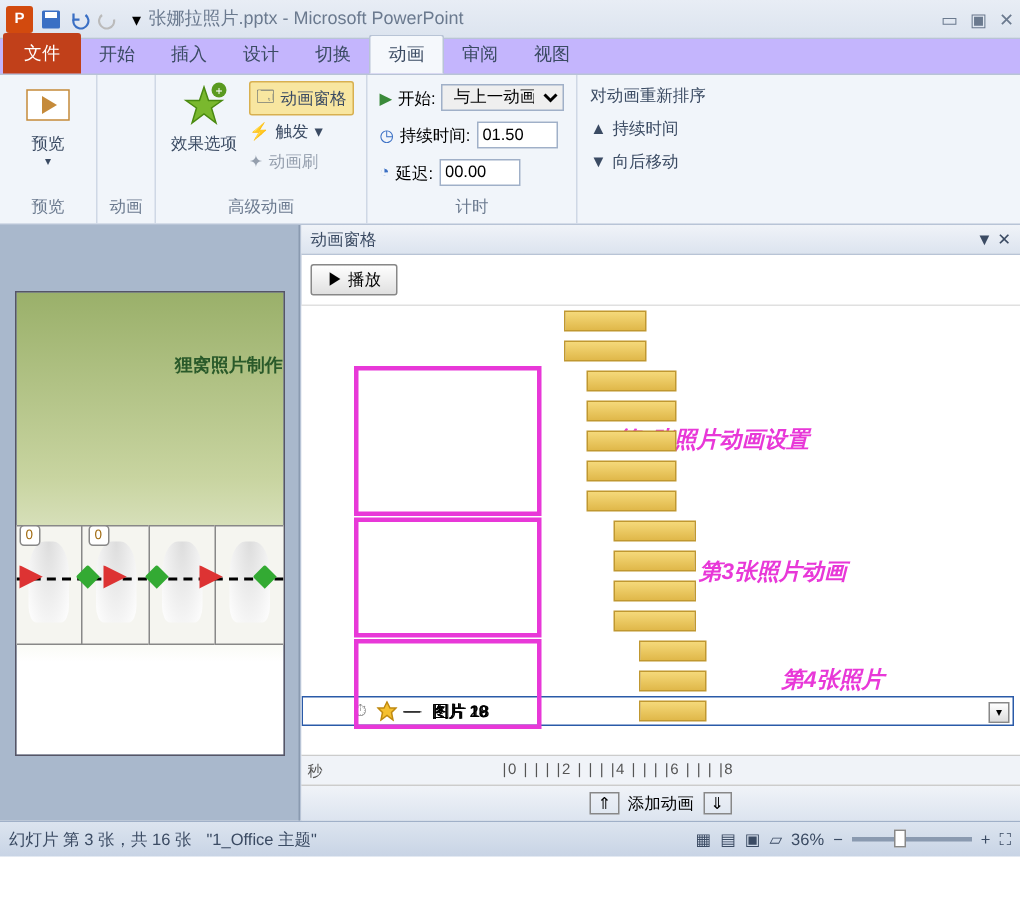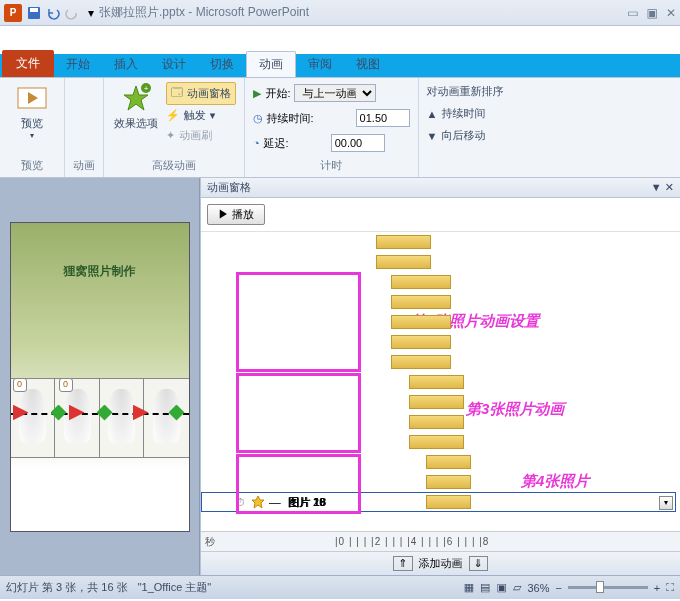--- a/index.html
+++ b/index.html
@@ -3,39 +3,39 @@
 <meta charset="utf-8">
 <style>
 * { margin: 0; padding: 0; box-sizing: border-box; font-family: "Microsoft YaHei", SimSun, sans-serif; }
 body { width: 680px; height: 601px; background: #fff; overflow: hidden; font-size: 12px; }
 .titlebar { height: 26px; background: linear-gradient(#e8edf5,#dce4ef); display: flex; align-items: center; padding: 0 4px; border-bottom: 1px solid #b8c4d6; }
 .app-icon { width: 18px; height: 18px; background: #d24a0e; border-radius: 2px; color: #fff; text-align: center; line-height: 18px; font-weight: bold; font-size: 10px; margin-right: 4px; }
 .qat { display: flex; gap: 3px; }
 .qat-btn { width: 16px; height: 16px; display: flex; align-items: center; justify-content: center; cursor: pointer; }
 .title-text { flex: 1; text-align: left; color: #6b7a8f; font-size: 12px; }
 .win-btns { display: flex; gap: 8px; color: #6b7a8f; }
-.tabs { height: 24px; background: #0ea5e9; display: flex; align-items: flex-end; padding-left: 2px; border-bottom: 1px solid #b8c4d6; margin-top: 28px; }
+.tabs { height: 24px; background: #c4b5fd; display: flex; align-items: flex-end; padding-left: 2px; border-bottom: 1px solid #b8c4d6; }
 .tab { padding: 4px 12px; color: #3b4b63; cursor: pointer; font-size: 12px; }
 .tab.file { background: #c1401a; color: #fff; border-radius: 2px 2px 0 0; padding: 5px 14px; }
 .tab.active { background: #f5f8fc; border: 1px solid #b8c4d6; border-bottom: none; border-radius: 2px 2px 0 0; }
 .ribbon { height: 100px; background: #f1f5fa; border-bottom: 1px solid #b8c4d6; display: flex; }
 .rgroup { border-right: 1px solid #cfd8e5; padding: 4px 8px; display: flex; flex-direction: column; align-items: center; justify-content: space-between; }
 .rgroup-body { display: flex; gap: 6px; align-items: flex-start; }
 .rbtn-lg { display: flex; flex-direction: column; align-items: center; width: 48px; cursor: pointer; font-size: 11px; color: #3b4b63; }
 .ricon { width: 32px; height: 32px; margin-bottom: 2px; display: flex; align-items: center; justify-content: center; }
 .rgroup-label { font-size: 11px; color: #6b7a8f; margin-top: 2px; }
 .rsmall { font-size: 11px; color: #3b4b63; display: flex; align-items: center; gap: 4px; padding: 2px 0; cursor: pointer; }
 .rcol { display: flex; flex-direction: column; gap: 1px; }
 .timing-row { display: flex; align-items: center; gap: 4px; font-size: 11px; margin: 2px 0; }
 .timing-row input, .timing-row select { font-size: 11px; border: 1px solid #a0b0c8; height: 18px; padding: 0 3px; }
-.spinner { width: 54px; margin-left: 38px; }
+.spinner { width: 54px; }
 .content { display: flex; height: 397px; }
 .slide-area { width: 200px; background: #a9b8cc; border-right: 1px solid #8a9ab0; position: relative; display: flex; align-items: center; justify-content: center; }
 .slide { width: 180px; height: 310px; background: linear-gradient(#9ab06a,#c8d4a0 40%,#fff 80%); border: 1px solid #556; position: relative; overflow: hidden; }
-.slide-title { position: absolute; top: 40px; width: 100%; text-align: center; color: #2a5a2a; font-weight: bold; font-size: 12px; }
+.slide-title { position: absolute; top: 40px; width: 100%; text-align: right; color: #2a5a2a; font-weight: bold; font-size: 12px; }
 .thumbs { position: absolute; top: 155px; left: 0; width: 100%; height: 80px; display: flex; }
 .thumb { flex: 1; background: #f5f5f0; border: 1px solid #888; margin: 0 -1px; position: relative; }
 .thumb::after { content:""; position:absolute; top:10px; left:20%; width:60%; height:70%; background: radial-gradient(ellipse at top,#ddd,#fff); border-radius: 40% 40% 20% 20%; }
 .marker-line { position: absolute; top: 190px; left: 0; width: 100%; border-top: 2px dashed #000; }
 .marker { position: absolute; top: 182px; width: 16px; height: 16px; }
 .marker.red { background: #d33; clip-path: polygon(0 0,100% 50%,0 100%); }
 .marker.green { background: #3a3; clip-path: polygon(0 50%,50% 0,100% 50%,50% 100%); }
 .pane { flex: 1; display: flex; flex-direction: column; border-left: 1px solid #b8c4d6; }
 .pane-header { height: 20px; background: linear-gradient(#f0f3f8,#dce4ef); border-bottom: 1px solid #b8c4d6; padding: 2px 6px; font-size: 11px; display: flex; justify-content: space-between; align-items: center; color: #3b4b63; }
 .pane-toolbar { padding: 6px; border-bottom: 1px solid #e0e0e0; }

